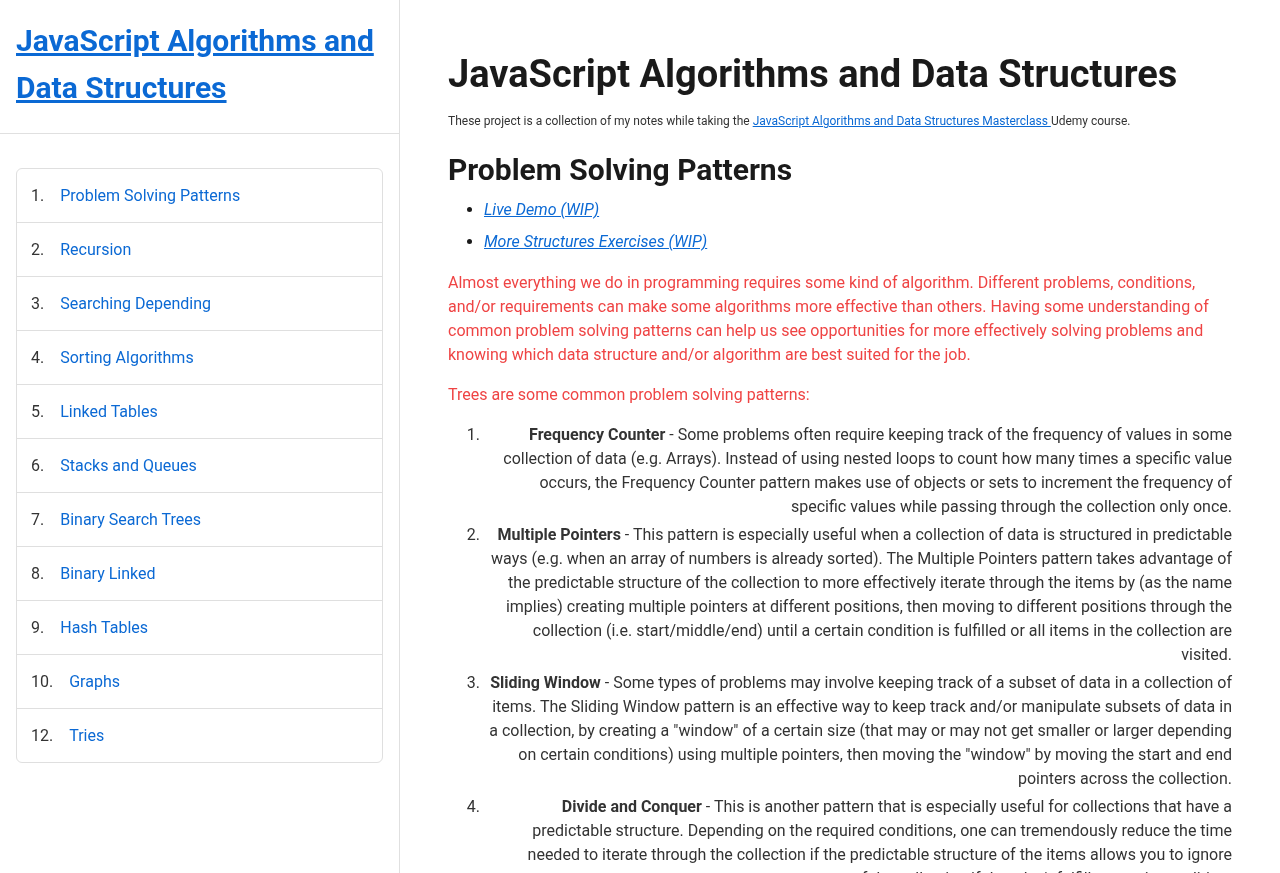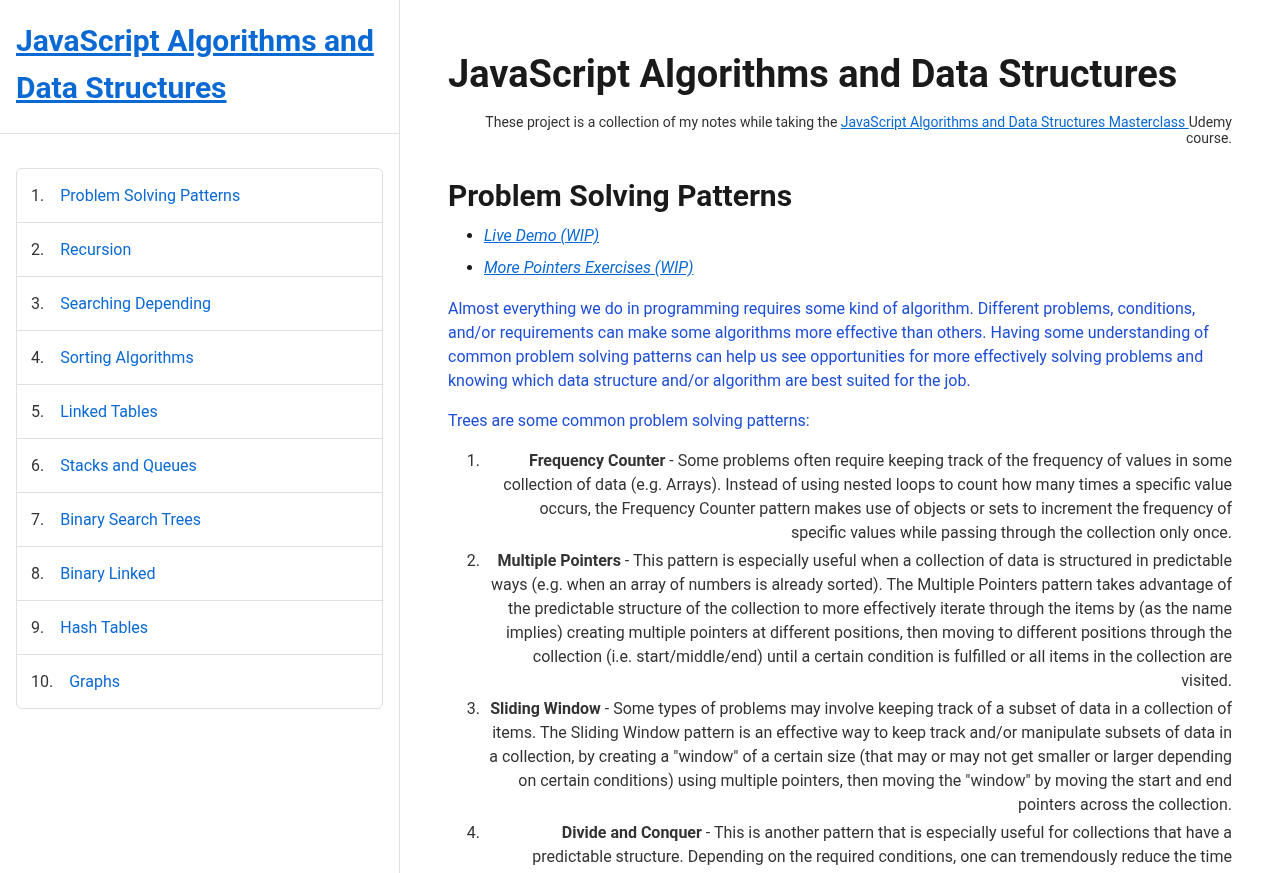--- a/index.html
+++ b/index.html
@@ -51,45 +51,44 @@
     padding: 40px 48px 40px 48px;
     max-width: 880px;
   }
   .main h1 {
     font-size: 38px;
     font-weight: 700;
     margin: 12px 0 18px 0;
     color: #1a1a1a;
   }
   .intro {
-    font-size: 14px;
+    font-size: 12px;
     color: #333;
-    margin: 0 0 32px 0;
-    text-align: right;
+    margin: 0 0 24px 0;
   }
   .inline-link { color: #0b69d4; text-decoration: underline; }
   .main h2 {
     font-size: 30px;
     font-weight: 700;
     margin: 24px 0 10px 0;
   }
   .wip-list {
     margin: 0 0 20px 0;
     padding-left: 36px;
   }
   .wip-list li { margin: 13px 0; }
   .wip-link {
     color: #0b69d4;
     font-style: italic;
     text-decoration: underline;
     font-size: 16px;
   }
   .body-text {
     font-size: 16px;
-    color: #1d4ed8;
+    color: #ef4444;
     line-height: 1.5;
     margin: 16px 0;
   }
   .pattern-list {
     padding-left: 36px;
     font-size: 16px;
     color: #333;
     line-height: 1.5;
   }
   .pattern-list li { margin: 4px 0; text-align: right; }
@@ -138,33 +137,37 @@
             <a href="#" class="nav-link">Binary Linked</a>
           </li>
           <li class="nav-item">
             <span class="nav-num">9.</span>
             <a href="#" class="nav-link">Hash Tables</a>
           </li>
           <li class="nav-item">
             <span class="nav-num">10.</span>
             <a href="#" class="nav-link">Graphs</a>
           </li>
+          <li class="nav-item">
+            <span class="nav-num">12.</span>
+            <a href="#" class="nav-link">Tries</a>
+          </li>
         </ol>
     </div>
   </aside>
 
   <main class="main">
     <h1>JavaScript Algorithms and Data Structures</h1>
     <p class="intro">
       <span>These project is a collection of my notes while taking the </span><a href="#" class="inline-link">JavaScript Algorithms and Data Structures Masterclass </a><span>Udemy course.</span>
     </p>
     <h2>Problem Solving Patterns</h2>
     <ul class="wip-list" id="wip-list">
         <li><a href="#" class="wip-link">Live Demo (WIP)</a></li>
-        <li><a href="#" class="wip-link">More Pointers Exercises (WIP)</a></li>
+        <li><a href="#" class="wip-link">More Structures Exercises (WIP)</a></li>
       </ul>
     <p class="body-text">Almost everything we do in programming requires some kind of algorithm. Different problems, conditions, and/or requirements can make some algorithms more effective than others. Having some understanding of common problem solving patterns can help us see opportunities for more effectively solving problems and knowing which data structure and/or algorithm are best suited for the job.</p>
     <p class="body-text">Trees are some common problem solving patterns:</p>
     <ol class="pattern-list" id="pattern-list">
         <li><span class="pattern-name">Frequency Counter</span><span> - Some problems often require keeping track of the frequency of values in some collection of data (e.g. Arrays). Instead of using nested loops to count how many times a specific value occurs, the Frequency Counter pattern makes use of objects or sets to increment the frequency of specific values while passing through the collection only once.</span></li>
         <li><span class="pattern-name">Multiple Pointers</span><span> - This pattern is especially useful when a collection of data is structured in predictable ways (e.g. when an array of numbers is already sorted). The Multiple Pointers pattern takes advantage of the predictable structure of the collection to more effectively iterate through the items by (as the name implies) creating multiple pointers at different positions, then moving to different positions through the collection (i.e. start/middle/end) until a certain condition is fulfilled or all items in the collection are visited.</span></li>
         <li><span class="pattern-name">Sliding Window</span><span> - Some types of problems may involve keeping track of a subset of data in a collection of items. The Sliding Window pattern is an effective way to keep track and/or manipulate subsets of data in a collection, by creating a "window" of a certain size (that may or may not get smaller or larger depending on certain conditions) using multiple pointers, then moving the "window" by moving the start and end pointers across the collection.</span></li>
         <li><span class="pattern-name">Divide and Conquer</span><span> - This is another pattern that is especially useful for collections that have a predictable structure. Depending on the required conditions, one can tremendously reduce the time needed to iterate through the collection if the predictable structure of the items allows you to ignore unnecessary parts of the collection if they don't fulfill a certain condition.</span></li>
       </ol>
   </main>

